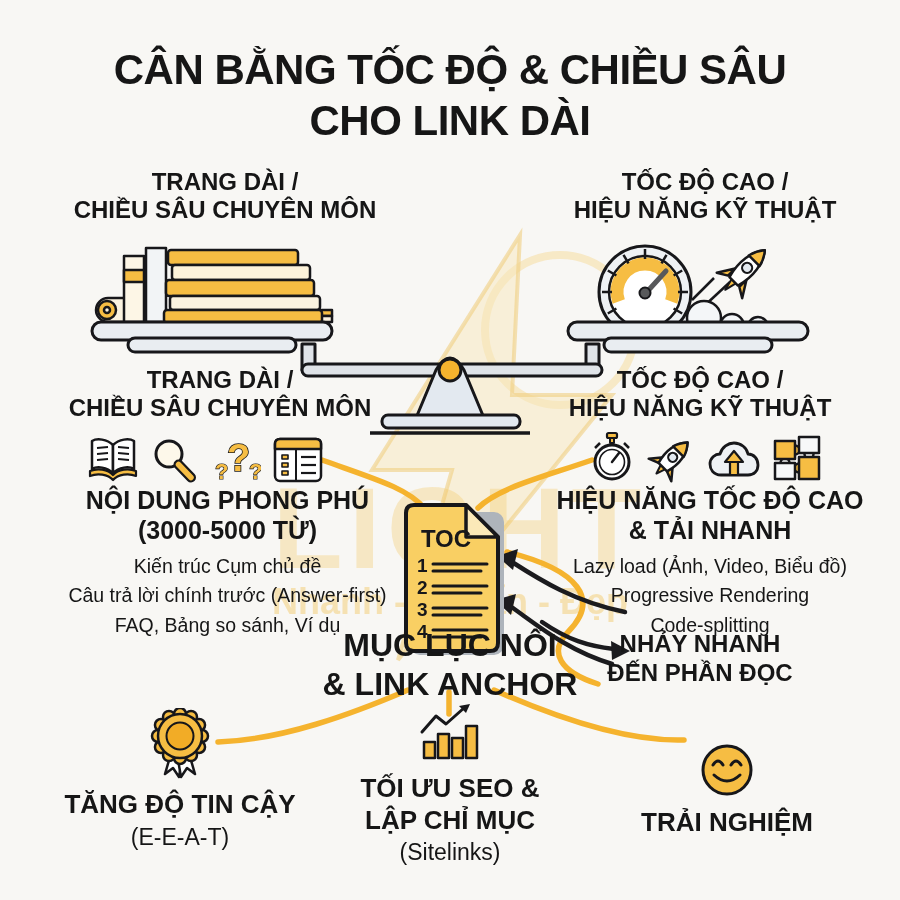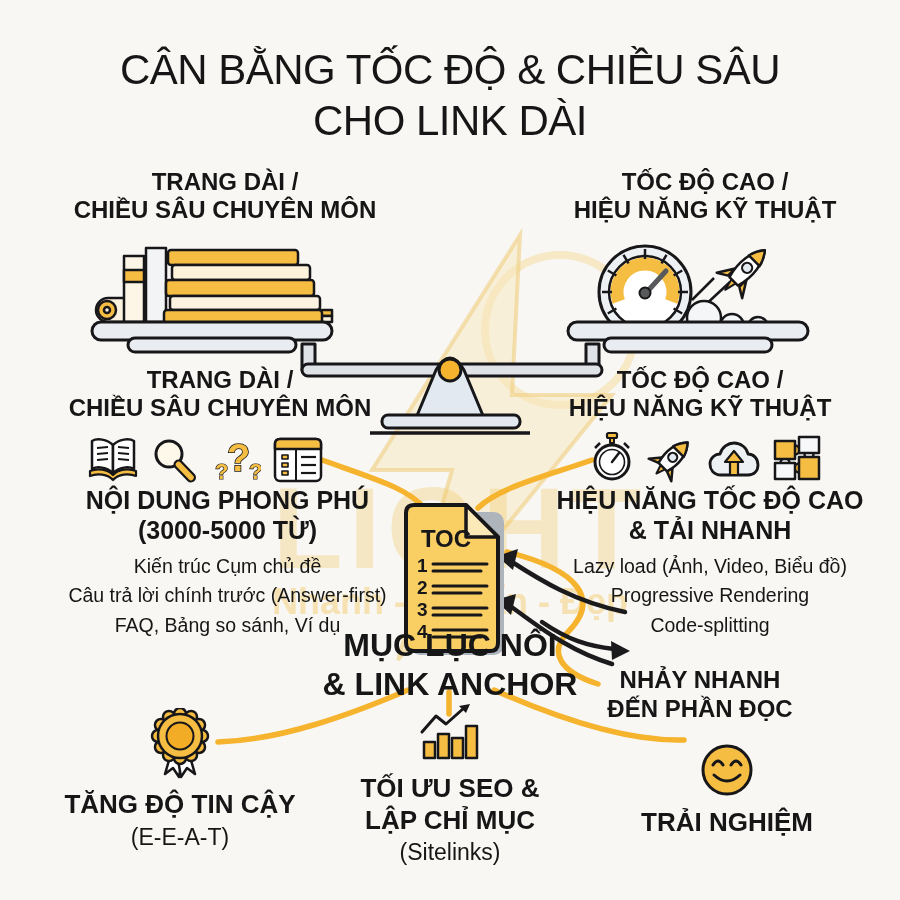--- a/index.html
+++ b/index.html
@@ -1,27 +1,27 @@
 <!DOCTYPE html>
 <html><head>
 <meta charset="utf-8">
 <style>
   html,body{margin:0;padding:0;background:#e9e9e9;}
   .canvas{position:relative;width:900px;height:900px;background:#F8F7F4;overflow:hidden;
           font-family:"Liberation Sans",sans-serif;color:#161616;}
   .abs{position:absolute;}
   svg{display:block;}
   .ctr{text-align:center;}
-  .title{top:44px;left:0;width:900px;font-weight:normal;font-size:42px;line-height:1.22;letter-spacing:-.5px;z-index:6;}
+  .title{top:44px;left:0;width:900px;font-weight:bold;font-size:42px;line-height:1.22;letter-spacing:-.5px;z-index:6;}
   .scale-lbl{font-weight:bold;font-size:24px;line-height:1.18;z-index:6;}
   .branch-h{font-weight:bold;font-size:25px;line-height:1.18;}
   .branch-items{font-size:19.5px;line-height:1.5;margin-top:7px;}
   .icon-row{display:flex;justify-content:space-between;align-items:flex-end;z-index:6;}
   .toc-label{font-weight:bold;font-size:32px;line-height:1.22;z-index:7;}
-  .jump{font-weight:bold;font-size:24px;line-height:1.22;z-index:7;margin-top:36px;}
+  .jump{font-weight:bold;font-size:24px;line-height:1.22;z-index:7;}
   .outcome{z-index:6;}
   .outcome .l1{font-weight:bold;font-size:26px;line-height:1.22;}
   .outcome .l2n{font-size:23px;line-height:1.25;margin-top:2px;}
   .outcome .icon-wrap{display:flex;justify-content:center;margin-bottom:9px;}
   .z1{z-index:1;}.z2{z-index:2;}.z3{z-index:3;}.z4{z-index:4;}.z5{z-index:5;}
 </style>
 </head>
 <body>
 
 <div class="canvas">

